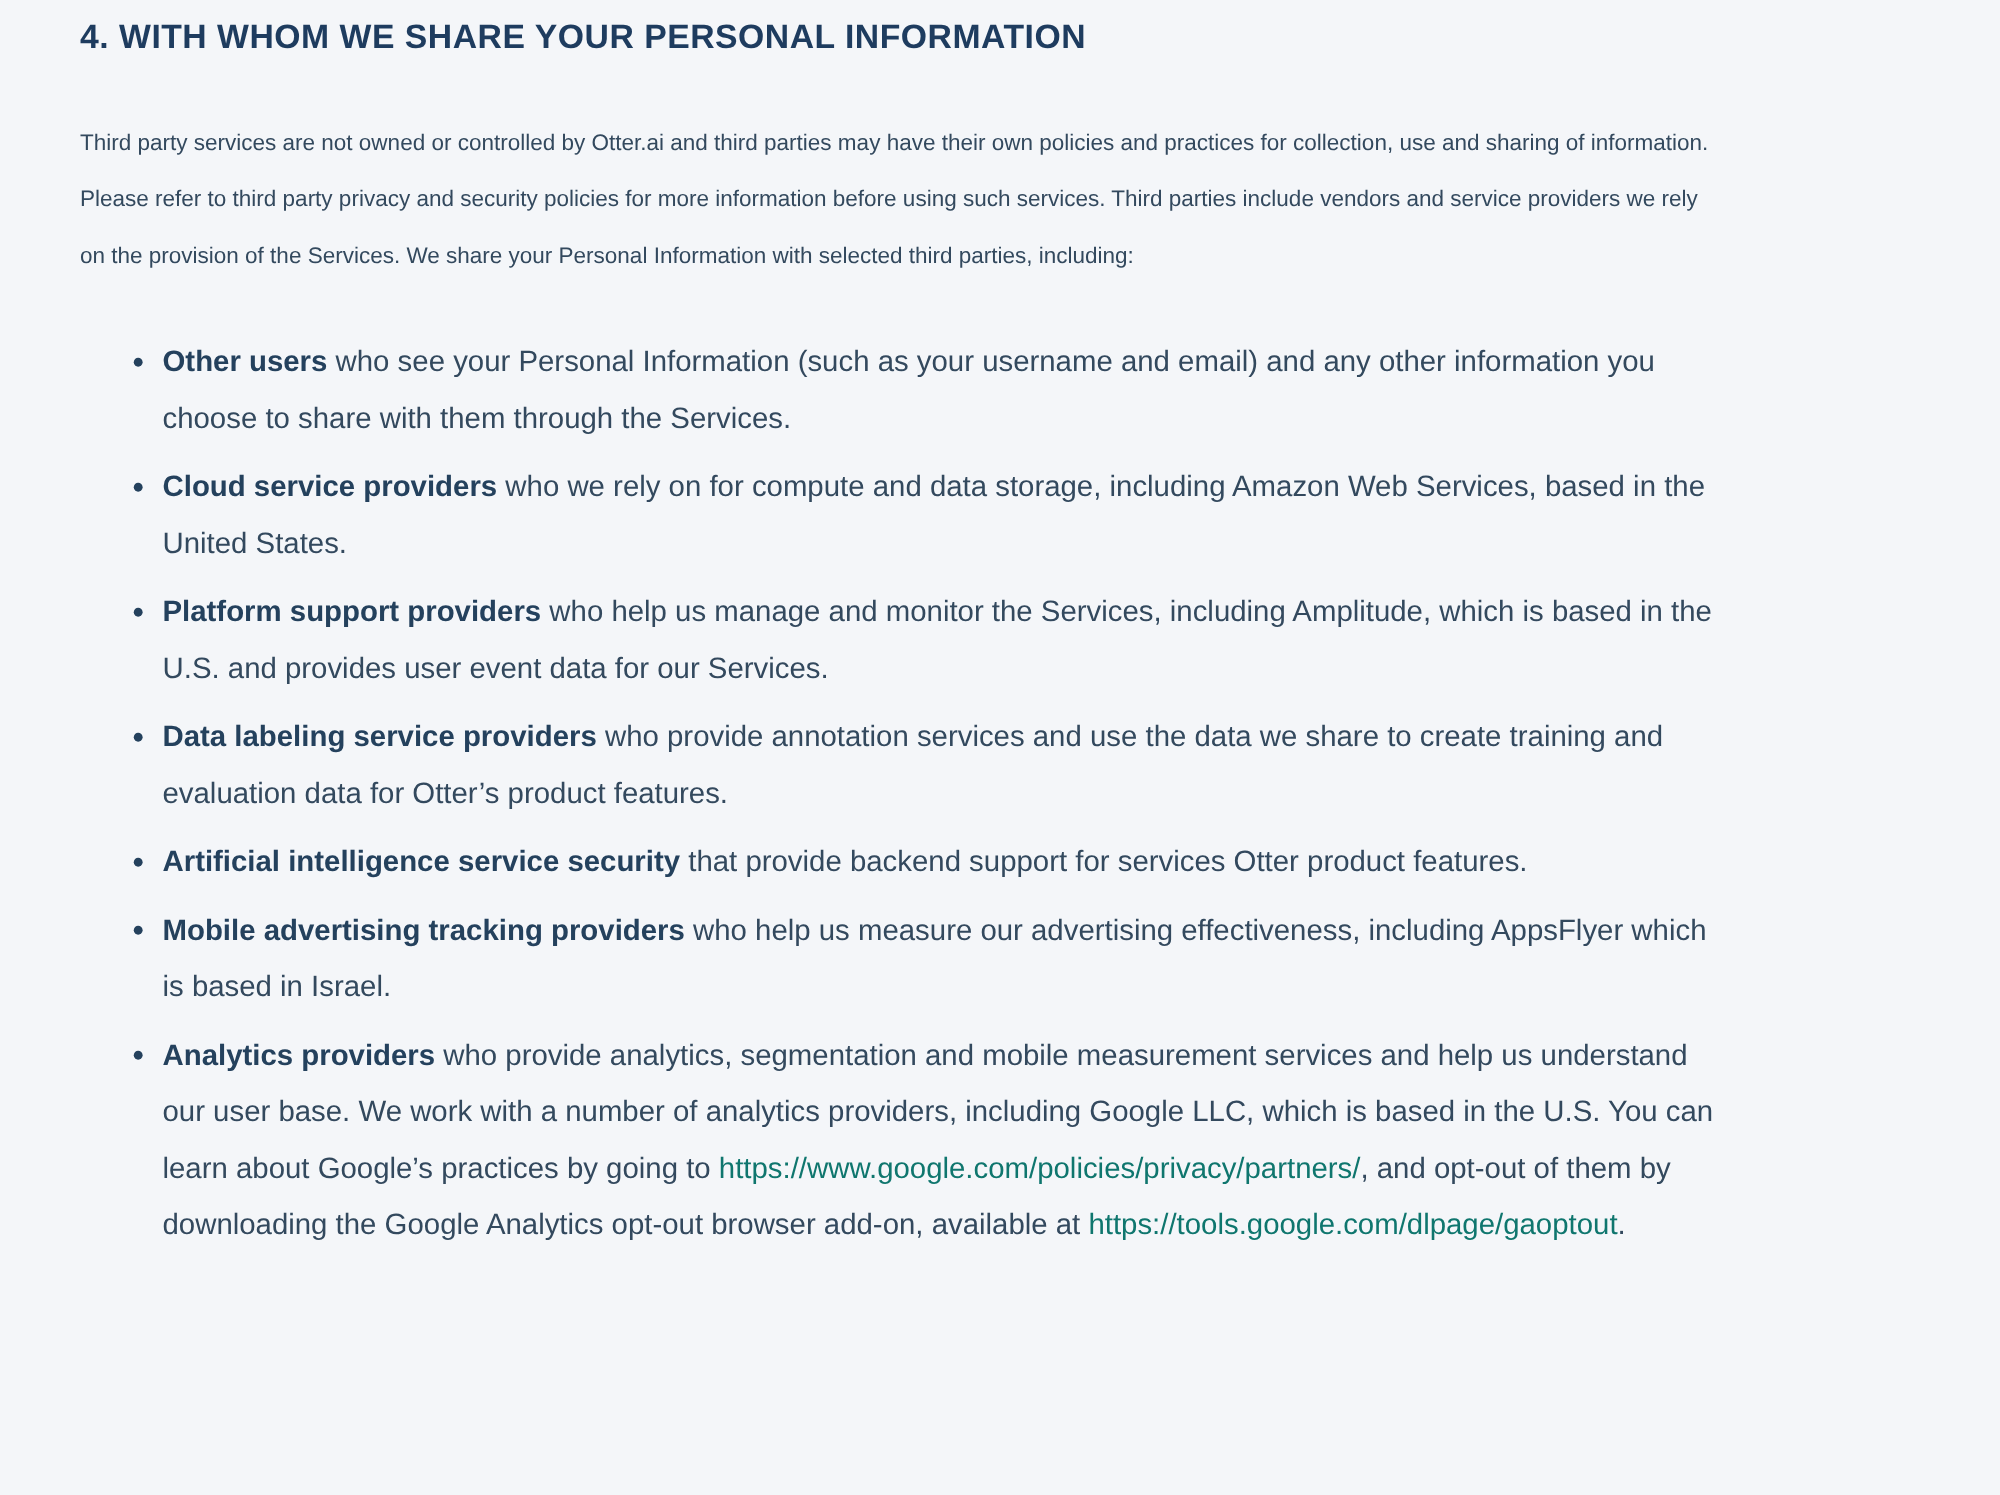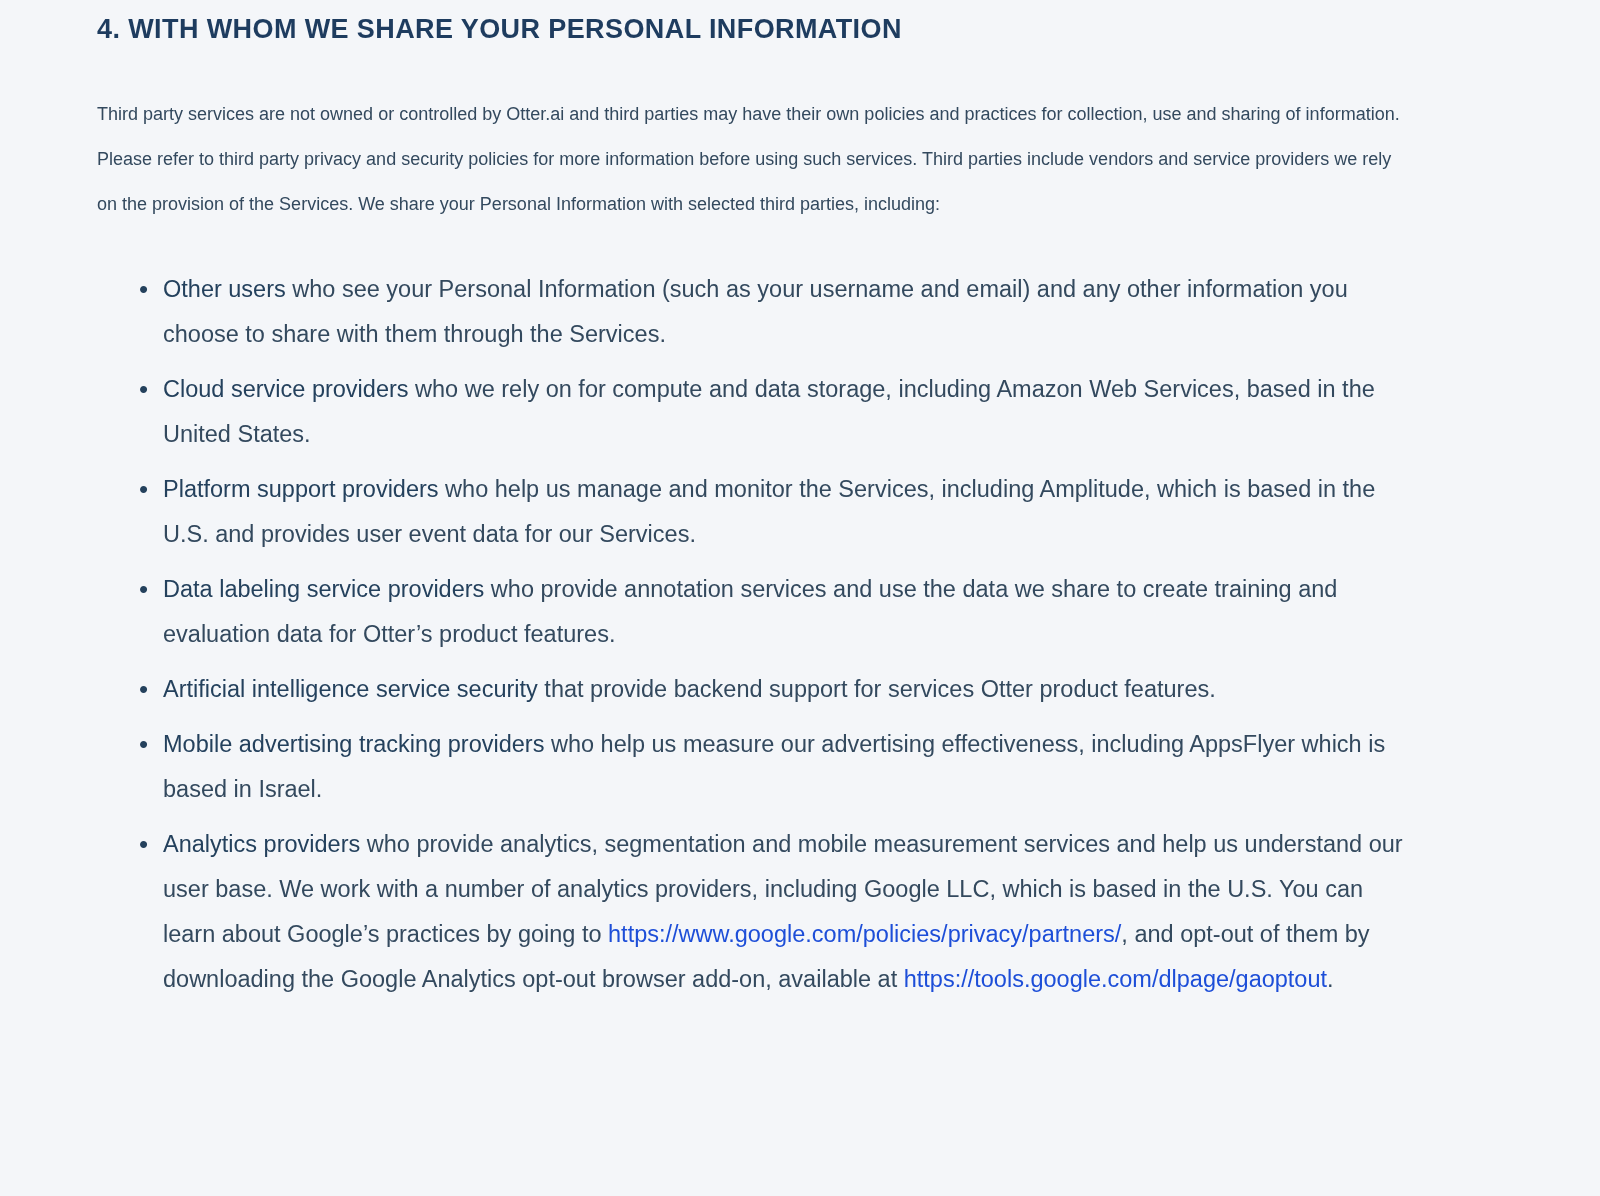--- a/index.html
+++ b/index.html
@@ -9,21 +9,21 @@
   }
   body {
     width: 1600px;
     height: 1196px;
     background: #f4f6f9;
     font-family: "Liberation Sans", sans-serif;
     color: #33495e;
     overflow: hidden;
   }
   .content {
-    margin-left: 97px;
+    margin-left: 64px;
     width: 1310px;
     padding-top: 12px;
   }
   .section-heading {
     font-size: 27px;
     font-weight: 700;
     color: #1e3c5f;
     letter-spacing: 0.4px;
     line-height: 34px;
     margin: 0;
@@ -48,25 +48,25 @@
   }
   ul.third-party-list li::before {
     content: "\2022";
     position: absolute;
     left: -24px;
     top: 0;
     color: #24415d;
     font-size: 26px;
   }
   .lead {
-    font-weight: 400;
+    font-weight: 700;
     color: #24415d;
   }
   a.policy-link {
-    color: #1d4ed8;
+    color: #0f766e;
     text-decoration: none;
     cursor: pointer;
   }
 </style>
 </head>
 <body>
 
 <div class="content">
   <h2 class="section-heading">4. WITH WHOM WE SHARE YOUR PERSONAL INFORMATION</h2>
 

